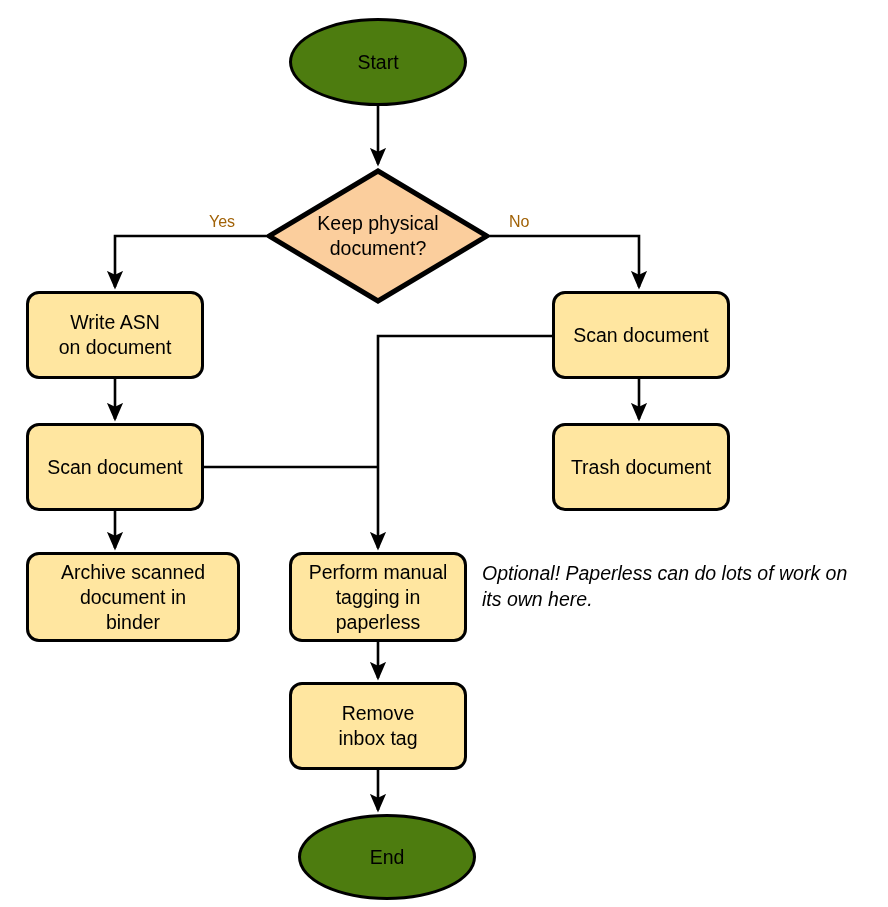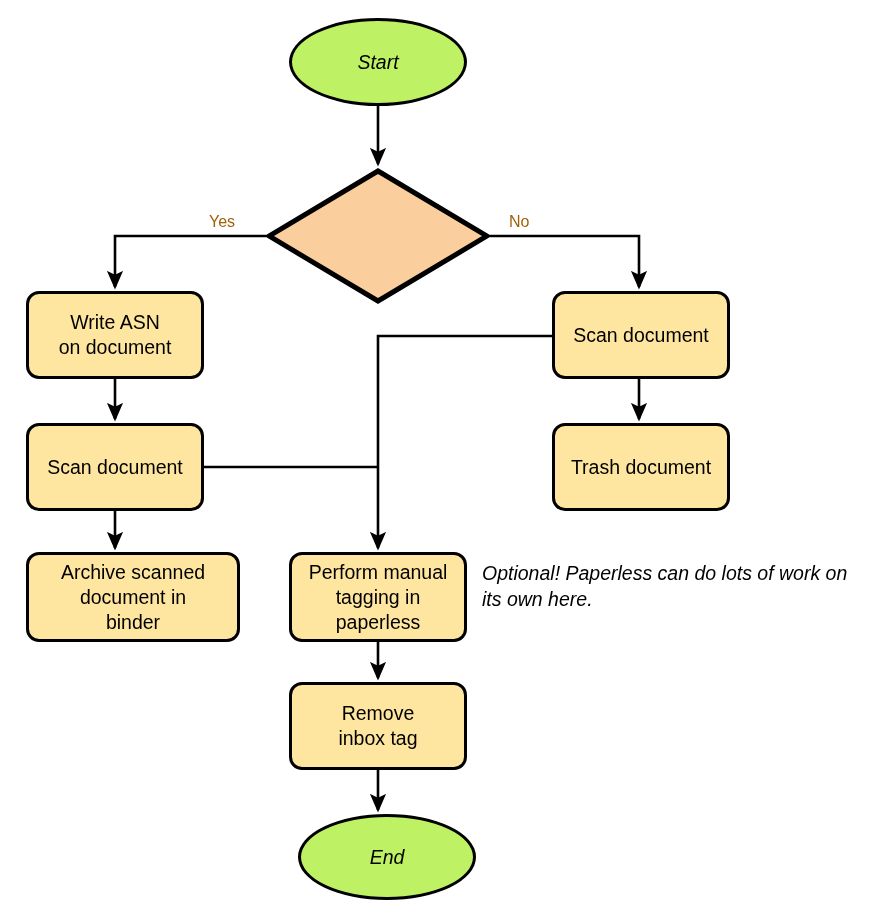--- a/index.html
+++ b/index.html
@@ -39,22 +39,21 @@
     white-space: pre-line;
   }
   .node.process {
     border: 3px solid #000000;
     border-radius: 13px;
     background: #FFE6A0;
   }
   .node.terminator {
     border: 3.5px solid #000000;
     border-radius: 50%;
-    background: #bef264;
-    font-style: italic;
+    background: #4d7c0f;
   }
   .node.decision {
     background: transparent;
     border: none;
   }
   .decision .diamond-shape {
     position: absolute;
     left: 0; top: 0;
     width: 100%;
     height: 100%;
@@ -107,20 +106,22 @@
   </svg>
 
   <div class="node terminator" style="left:289px; top:18px; width:178px; height:88px;">
     <span>Start</span>
   </div>
 
   <div class="node decision" style="left:266px; top:168px; width:224px; height:136px;">
     <svg class="diamond-shape" viewBox="0 0 224 136" preserveAspectRatio="none" xmlns="http://www.w3.org/2000/svg">
       <polygon points="112,3 221,68 112,133 3,68" fill="#FBCE9D" stroke="#000000" stroke-width="5"></polygon>
     </svg>
+    <span class="diamond-label">Keep physical
+document?</span>
   </div>
 
   <div class="node process" style="left:26px; top:291px; width:178px; height:88px;">
     <span>Write ASN
 on document</span>
   </div>
 
   <div class="node process" style="left:26px; top:423px; width:178px; height:88px;">
     <span>Scan document</span>
   </div>

